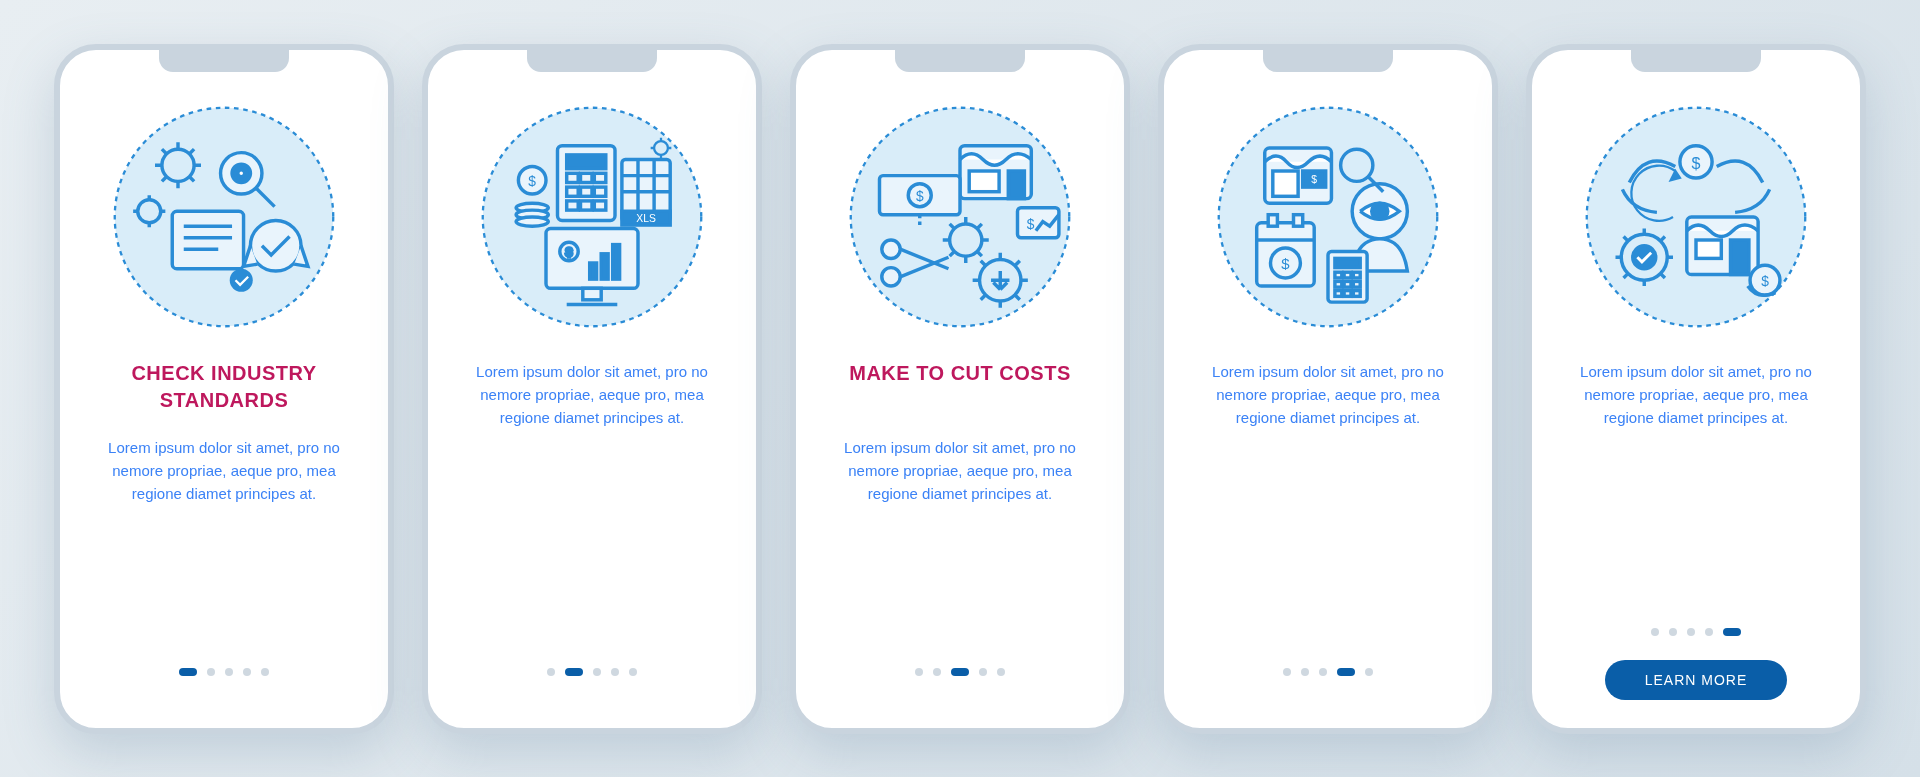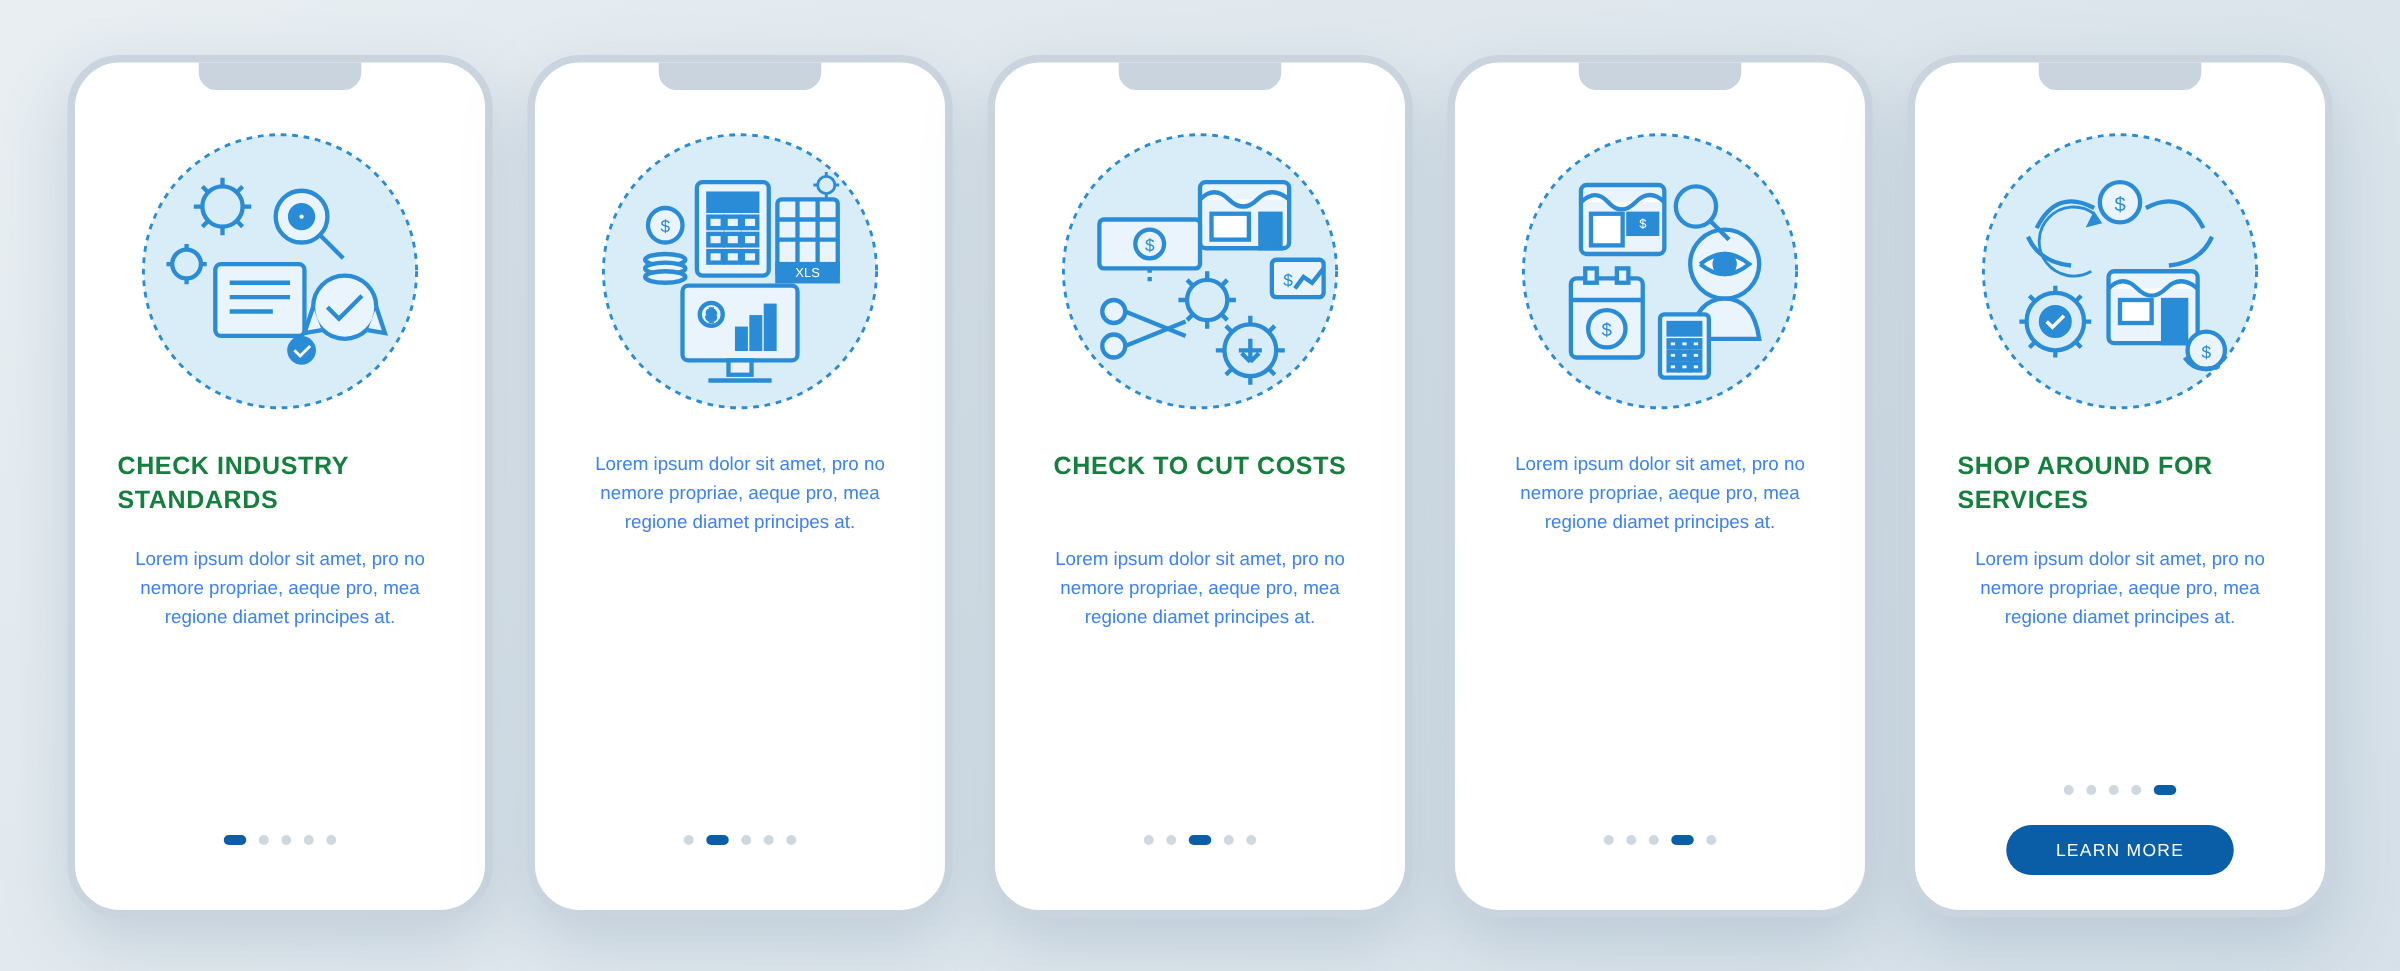--- a/index.html
+++ b/index.html
@@ -41,24 +41,25 @@
     width: 230px;
     height: 230px;
     margin-top: 10px;
     margin-bottom: 28px;
     display:flex;
     align-items:center;
     justify-content:center;
   }
   .illus svg { width: 100%; height: 100%; }
   .title {
-    color: #15803d;
+    color: #be185d;
     font-weight: 700;
     font-size: 20px;
     letter-spacing: 0.5px;
+    text-align: center;
     line-height: 1.35;
     min-height: 56px;
     padding: 0 10px;
     margin-bottom: 20px;
   }
   .body {
     color: #3b82f6;
     font-size: 15px;
     text-align: center;
     line-height: 1.55;
@@ -231,21 +232,21 @@
             <path d="M135 137v-6M135 179v-6M117 155h-6M159 155h-6M123 143l-5-5M147 167l5 5M147 143l5-5M123 167l-5 5"></path>
           <path d="M127 155l16 0M135 147l0 16M135 163l-6-6M135 163l6-6" stroke="#2a8cd6" fill="#2a8cd6"></path>
         </g>
         <g stroke="#2a8cd6" stroke-width="3" fill="#e9f4fc">
           <rect x="150" y="92" width="36" height="26" rx="3"></rect>
           <text x="158" y="110" font-size="12" fill="#2a8cd6" stroke="none">$</text>
           <path d="M166 112 l6-8 l6 4 l8-10"></path>
         </g>
       </svg>
     </div>
-    <div class="title">CHECK TO CUT COSTS</div>
+    <div class="title">MAKE TO CUT COSTS</div>
     <div class="body">Lorem ipsum dolor sit amet, pro no nemore propriae, aeque pro, mea regione diamet principes at.</div>
     <div class="dots">
       <span class="dot"></span>
       <span class="dot"></span>
       <span class="dot active"></span>
       <span class="dot"></span>
       <span class="dot"></span>
     </div>
   </div>
 
@@ -334,21 +335,20 @@
           <circle cx="160" cy="155" r="13"></circle>
             <text x="160" y="160" font-size="12" fill="#2a8cd6" text-anchor="middle" stroke="none">$</text>
           <path d="M145 160 q8 12 24 6" fill="none"></path>
         </g>
         <g stroke="#2a8cd6" stroke-width="2" fill="none">
           <path d="M80 100 a24 24 0 1 1 2 -40"></path>
             <path d="M82 60l4 6l-8 2z" fill="#2a8cd6"></path>
         </g>
       </svg>
     </div>
-    <div class="title">SHOP AROUND FOR SERVICES</div>
     <div class="body">Lorem ipsum dolor sit amet, pro no nemore propriae, aeque pro, mea regione diamet principes at.</div>
     <div class="dots">
       <span class="dot"></span>
       <span class="dot"></span>
       <span class="dot"></span>
       <span class="dot"></span>
       <span class="dot active"></span>
     </div>
     <button class="cta">LEARN MORE</button>
   </div>

